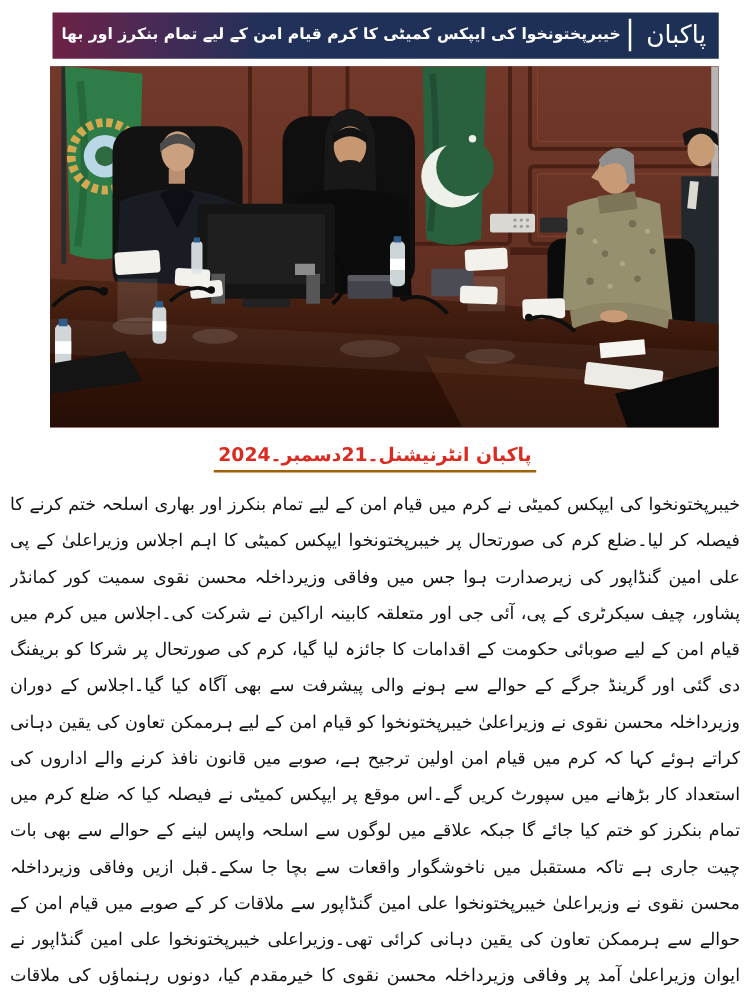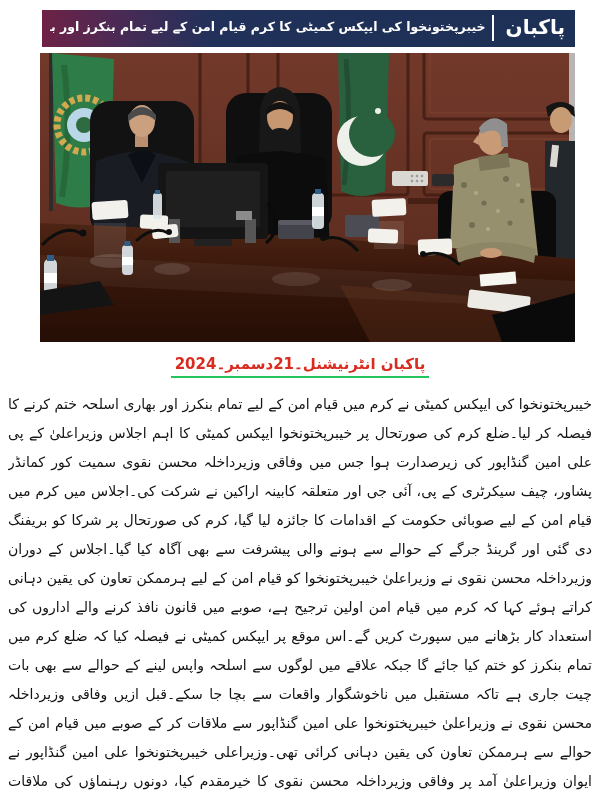--- a/index.html
+++ b/index.html
@@ -8,21 +8,21 @@
     font-family:"DejaVu Sans", sans-serif;position:relative;
   }
   
   .masthead{
     position:absolute;left:42px;top:10px;width:533px;height:37px;
     background:linear-gradient(90deg,#6e2145 0%,#4b2a55 14%,#21315a 32%,#1d3055 100%);
     display:flex;flex-direction:row;align-items:center;direction:rtl;
     color:#fff;overflow:hidden;box-sizing:border-box;padding:0 8px;
   }
   .brand{
-    font-size:20px;font-weight:bold;white-space:nowrap;line-height:1;
+    font-size:20px;font-weight:normal;white-space:nowrap;line-height:1;
     padding:0 2px 4px 6px;
   }
   .masthead-divider{
     width:2px;height:26px;background:#ffffff;flex:0 0 auto;margin:0 6px 2px 6px;
   }
   .headline{
     flex:1;font-size:12.5px;font-weight:bold;white-space:nowrap;
     text-align:center;overflow:hidden;padding-bottom:4px;
   }
   
@@ -30,21 +30,21 @@
     position:absolute;left:40px;top:53px;width:535px;height:289px;margin:0;
     overflow:hidden;background:#5d2d20;
   }
   figure.photo svg{display:block;width:100%;height:100%;}
   
   .dateline{
     position:absolute;left:0;top:354px;width:600px;text-align:center;
   }
   .dateline span{
     display:inline-block;color:#d92b20;font-weight:bold;font-size:15px;
-    border-bottom:2px solid #22c55e;padding:0 4px 3px 4px;direction:rtl;
+    border-bottom:2px solid #a16207;padding:0 4px 3px 4px;direction:rtl;
   }
   
   .article{
     position:absolute;left:8px;top:390px;width:584px;height:410px;overflow:hidden;
   }
   .article p{
     margin:0;direction:rtl;text-align:justify;text-align-last:center;
     font-size:14px;line-height:29px;color:#131313;
   }
 </style>

